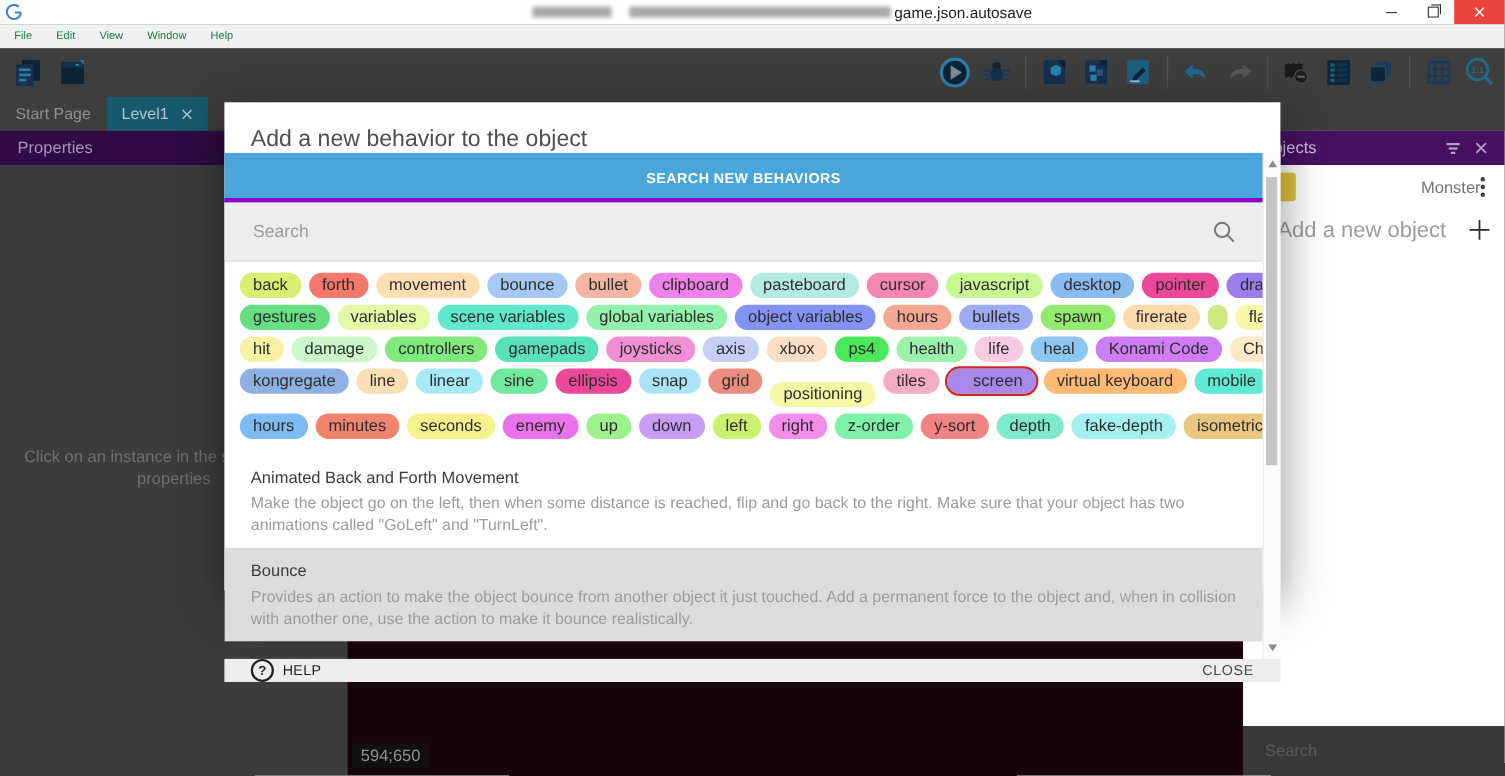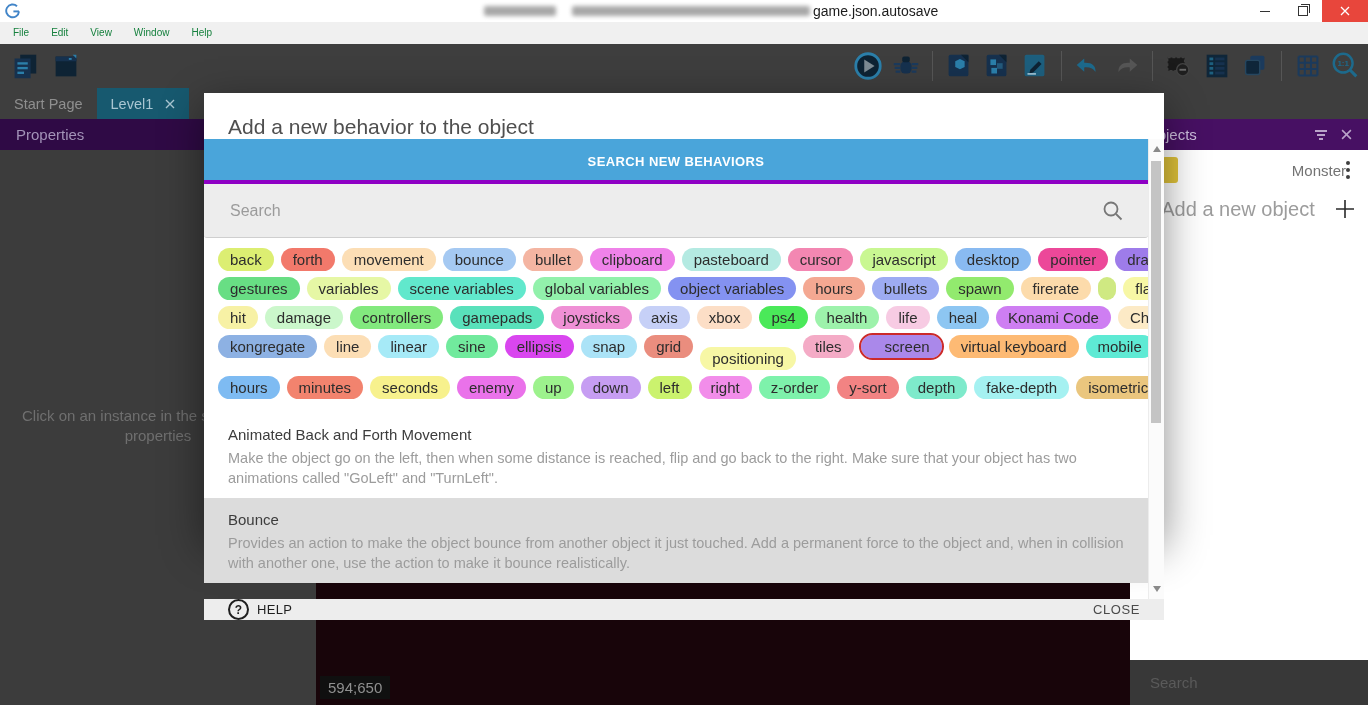--- a/index.html
+++ b/index.html
@@ -354,21 +354,21 @@
                 <span class="chip" style="background: rgb(247, 203, 227);">life</span>
                 <span class="chip" style="background: rgb(141, 198, 242);">heal</span>
                 <span class="chip" style="background: rgb(206, 126, 242);">Konami Code</span>
                 <span class="chip" style="background: rgb(252, 234, 198);">Cheats</span>
               </div>
               <div class="chip-row">
                 <span class="chip" style="background: rgb(141, 177, 227);">kongregate</span>
                 <span class="chip" style="background: rgb(252, 222, 181);">line</span>
                 <span class="chip" style="background: rgb(166, 234, 247);">linear</span>
                 <span class="chip" style="background: rgb(113, 234, 157);">sine</span>
-                <span class="chip" style="background: #d946ef;">ellipsis</span>
+                <span class="chip" style="background: #ec4899;">ellipsis</span>
                 <span class="chip" style="background: rgb(171, 227, 247);">snap</span>
                 <span class="chip" style="background: rgb(234, 141, 126);">grid</span>
                 <span class="chip" style="background: rgb(247, 247, 165); margin-top: 12px;">positioning</span>
                 <span class="chip" style="background: rgb(244, 171, 198);">tiles</span>
                 <span class="chip selected" style="background: rgb(170, 136, 234);">screen</span>
                 <span class="chip" style="background: #fdba74;">virtual keyboard</span>
                 <span class="chip" style="background: #5eead4;">mobile</span>
               </div>
               <div class="chip-row">
                 <span class="chip" style="background: rgb(126, 187, 242);">hours</span>

